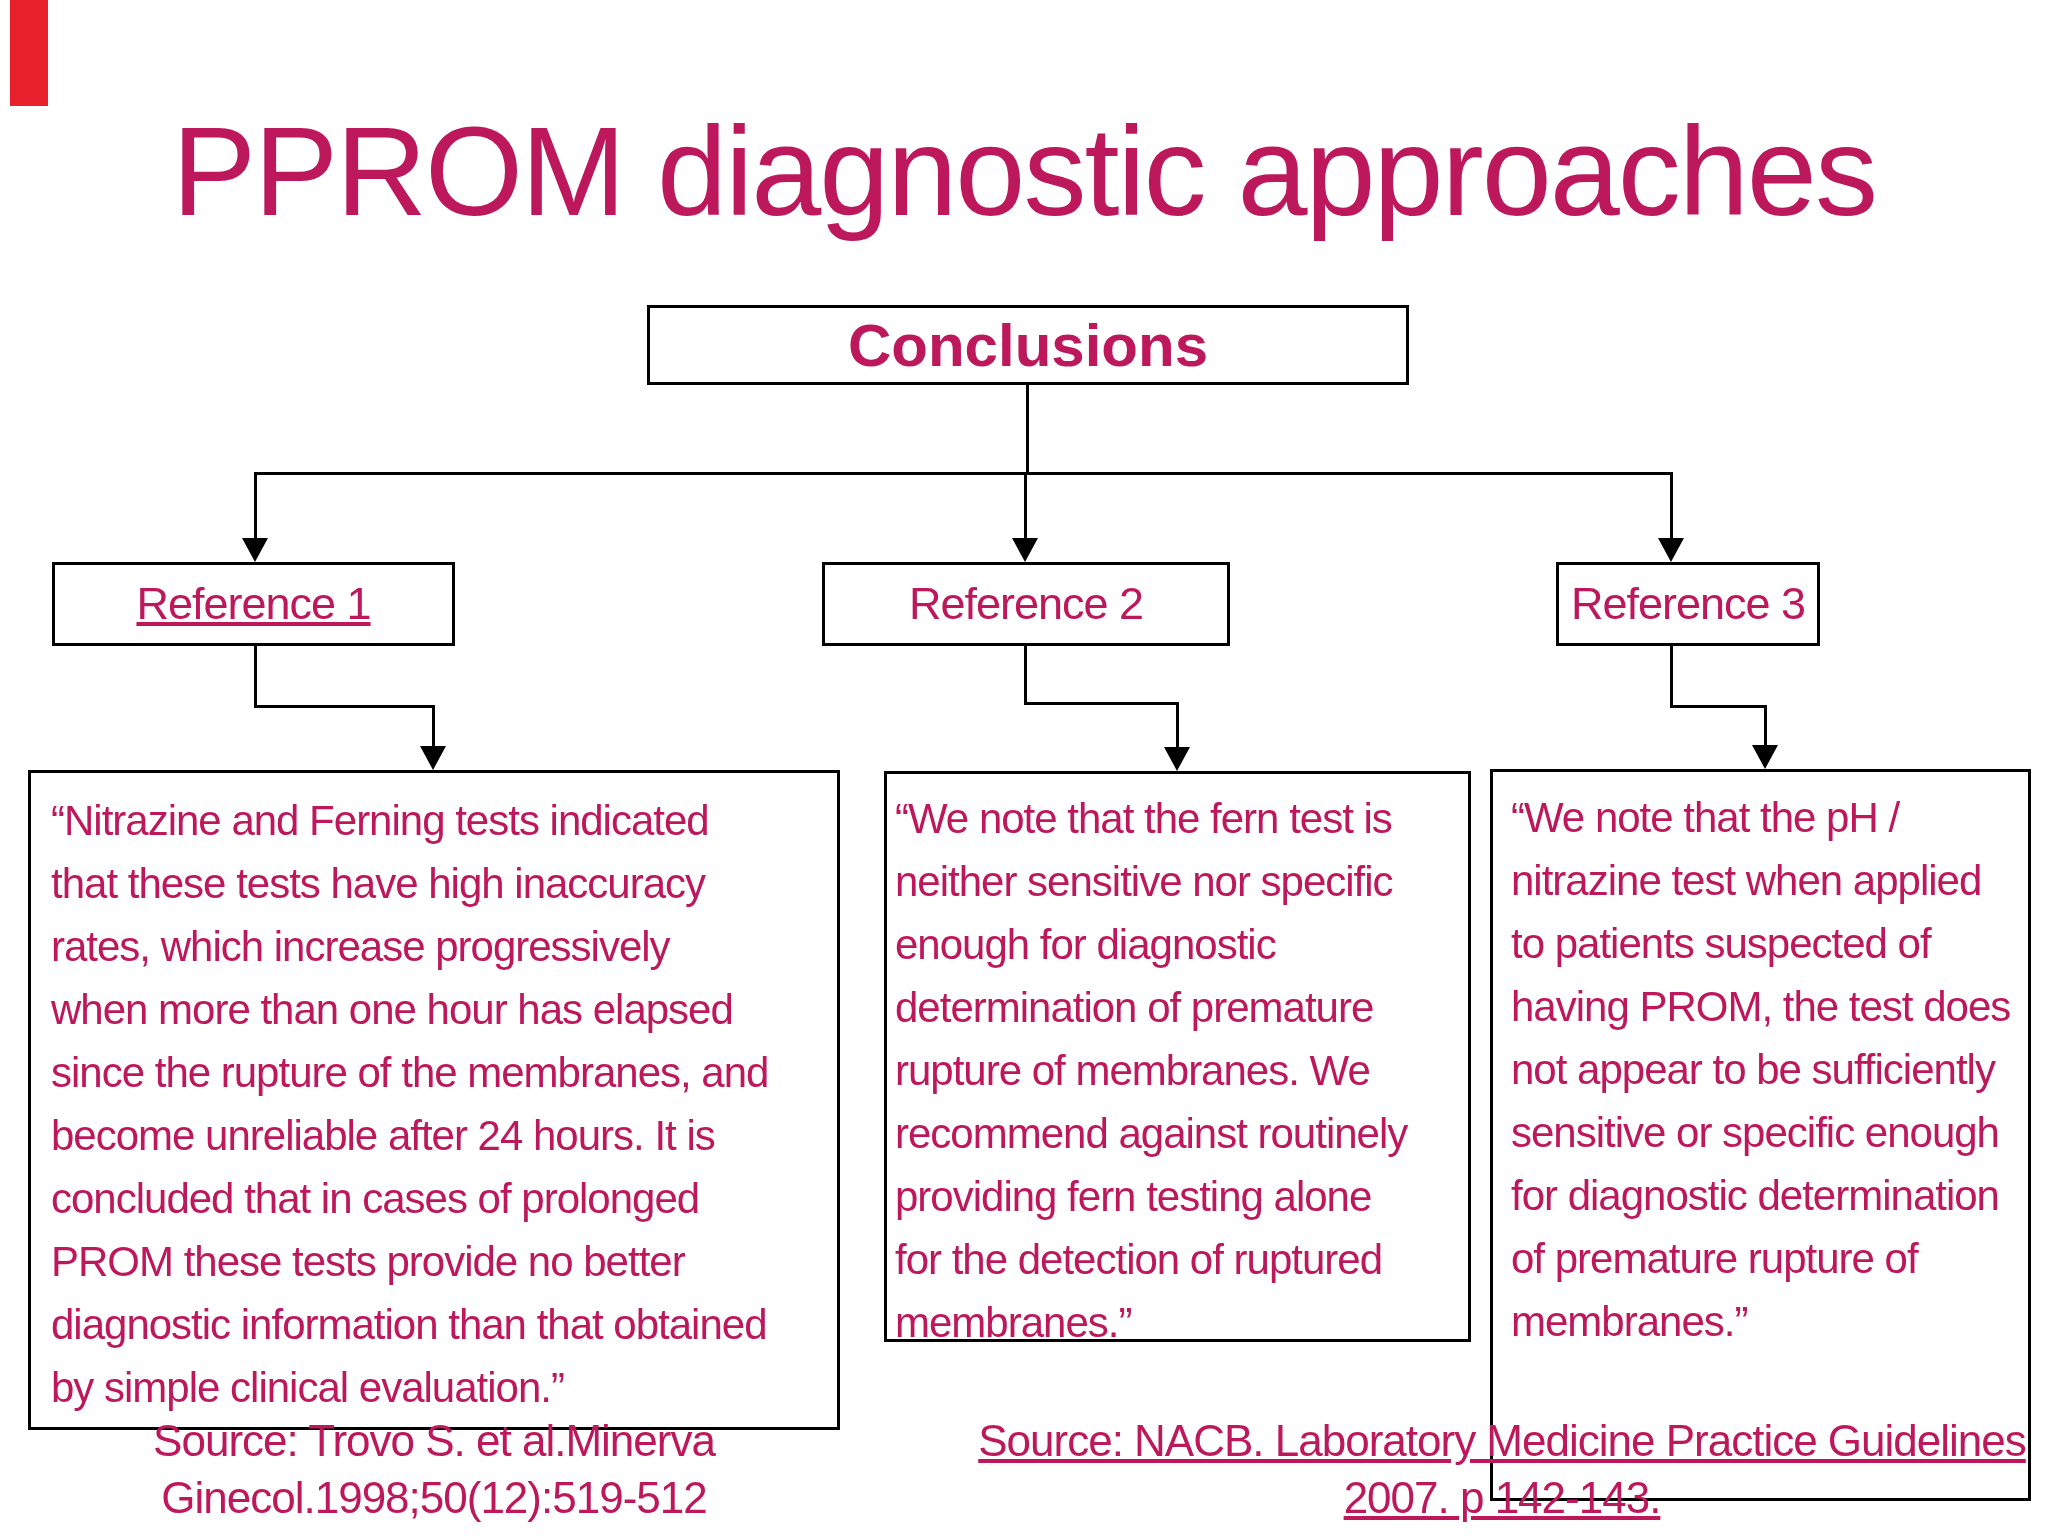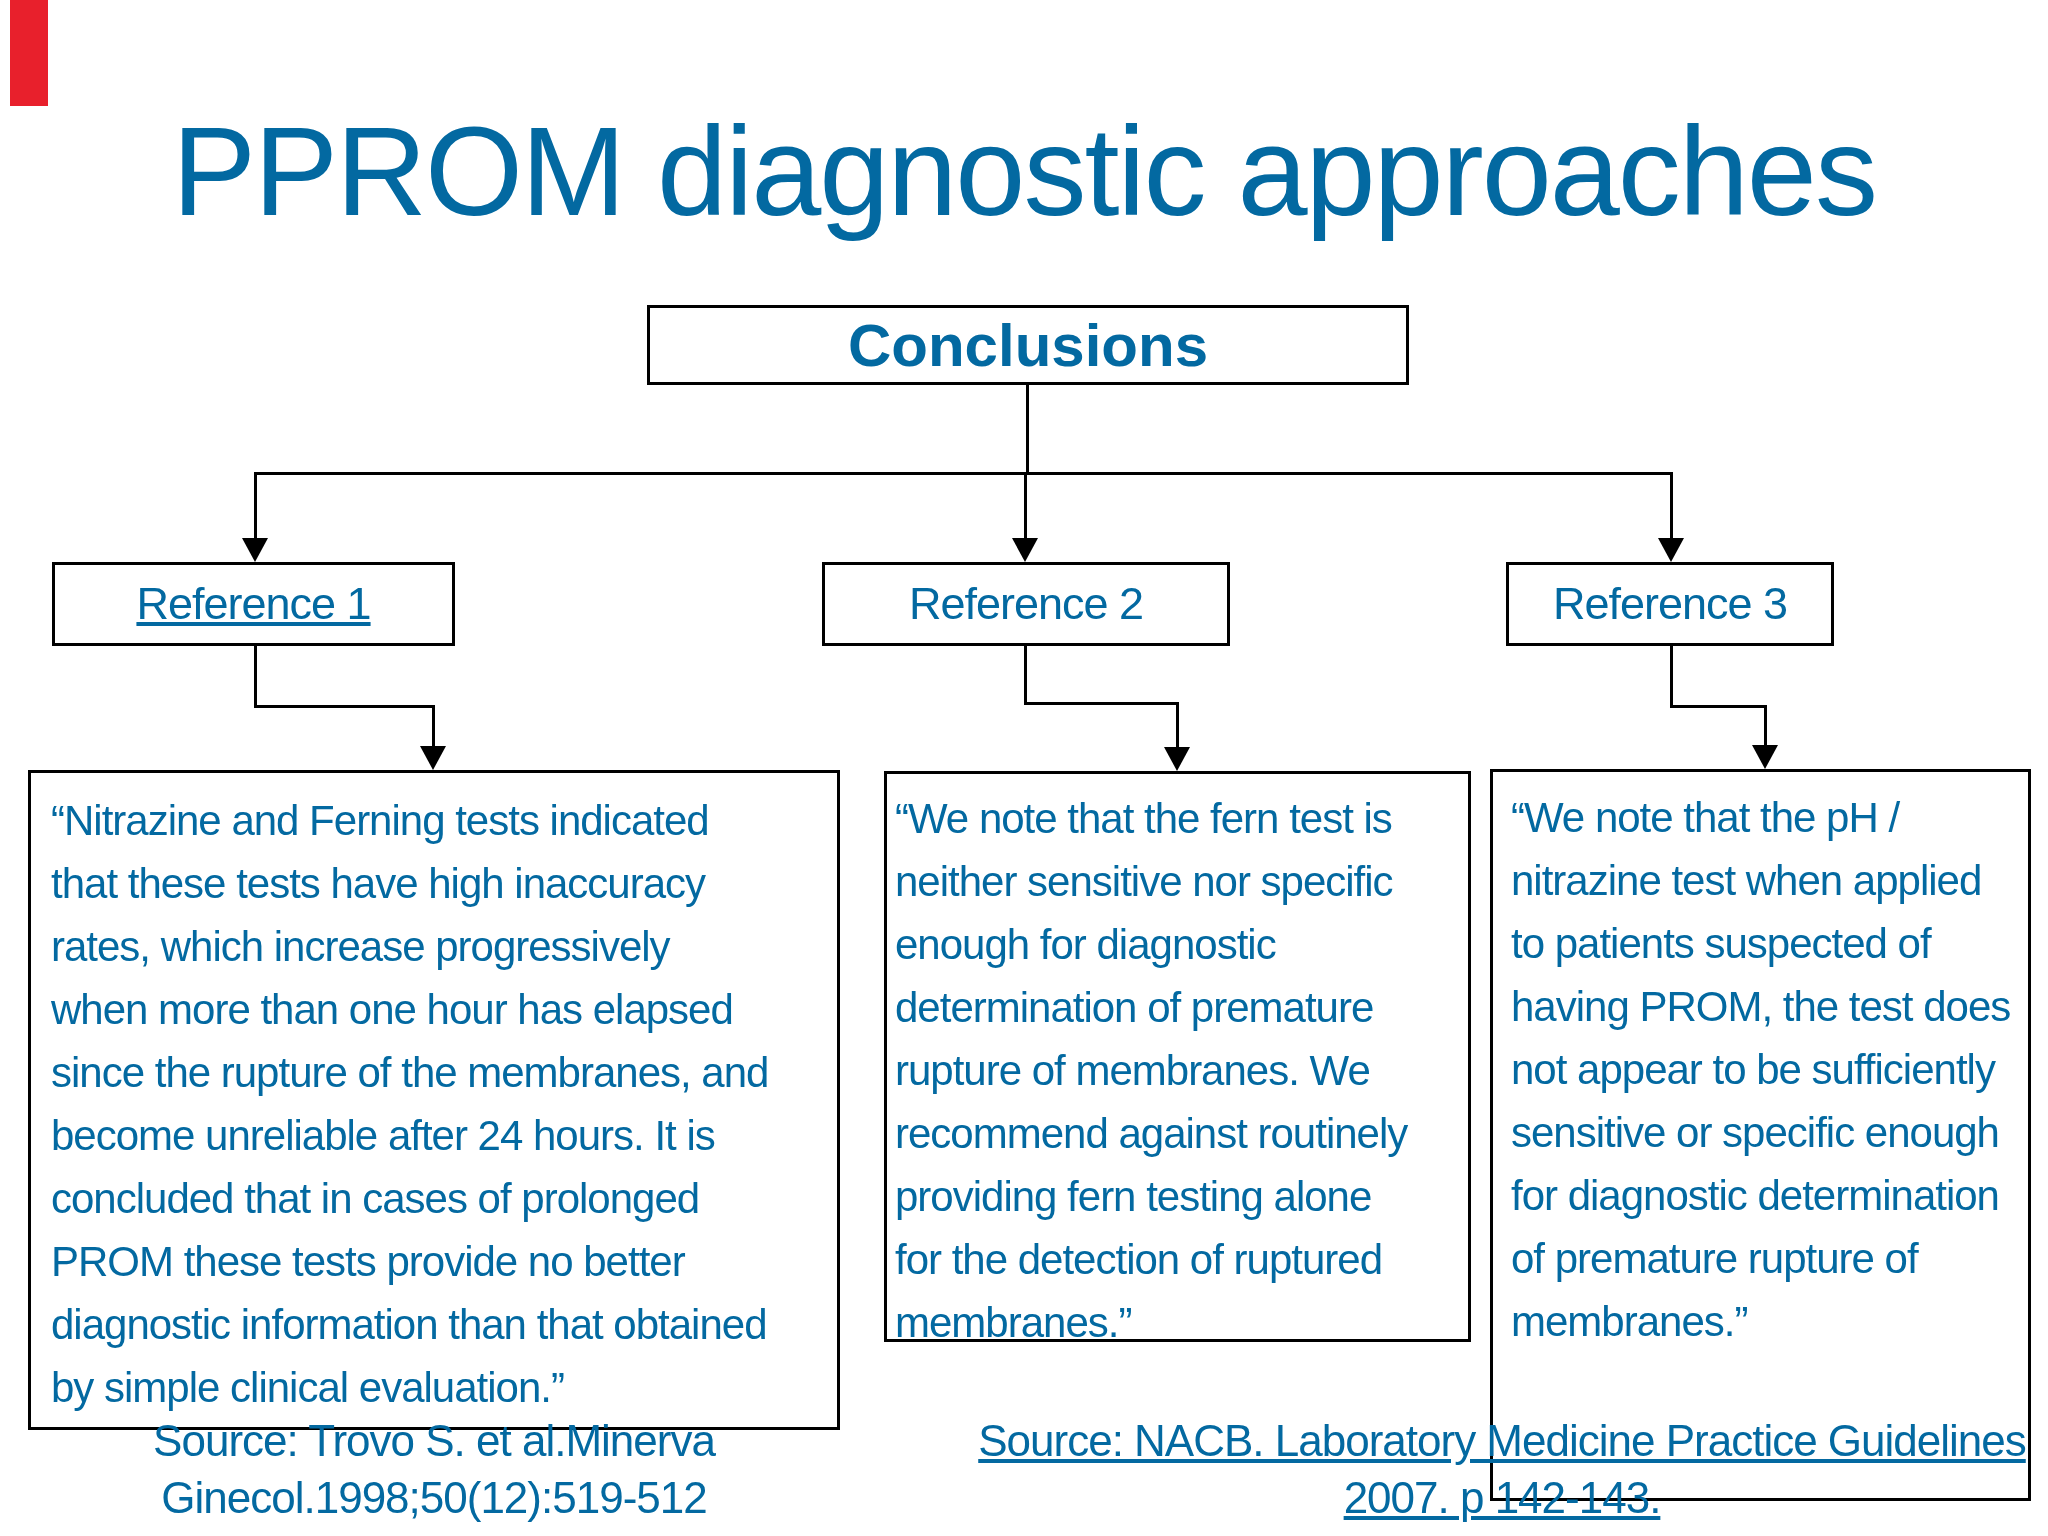--- a/index.html
+++ b/index.html
@@ -3,21 +3,21 @@
 <meta charset="utf-8">
 <style>
   html, body { margin: 0; padding: 0; background: #ffffff; }
   .slide {
     position: relative;
     width: 2048px;
     height: 1536px;
     background: #ffffff;
     overflow: hidden;
     font-family: "Liberation Sans", "DejaVu Sans", sans-serif;
-    color: #0369a1;
+    color: #be185d;
   }
 
   .red-bar {
     position: absolute;
     left: 10px; top: 0; width: 38px; height: 106px;
     background: #e8202c;
   }
 
   .title {
     position: absolute;
@@ -43,21 +43,21 @@
     display: flex; align-items: center; justify-content: center;
     font-size: 60px; font-weight: 700; letter-spacing: 0;
   }
 
   .refbox {
     display: flex; align-items: center; justify-content: center;
     font-size: 45px; font-weight: 400; letter-spacing: -1px;
   }
   .ref1 { left: 52px;   top: 562px; width: 403px; height: 84px; text-decoration: underline; }
   .ref2 { left: 822px;  top: 562px; width: 408px; height: 84px; }
-  .ref3 { left: 1506px; top: 562px; width: 328px; height: 84px; }
+  .ref3 { left: 1556px; top: 562px; width: 264px; height: 84px; }
 
   .quote {
     font-size: 42px;
     letter-spacing: -1px;
     line-height: 63px;
     white-space: pre-line;
   }
   .q1 { left: 28px;   top: 770px; width: 812px; height: 660px; padding: 16px 4px 0 20px; }
   .q2 { left: 884px;  top: 771px; width: 587px; height: 571px; padding: 13px 10px 0 8px; }
   .q3 { left: 1490px; top: 769px; width: 541px; height: 732px; padding: 14px 8px 16px 18px; }

